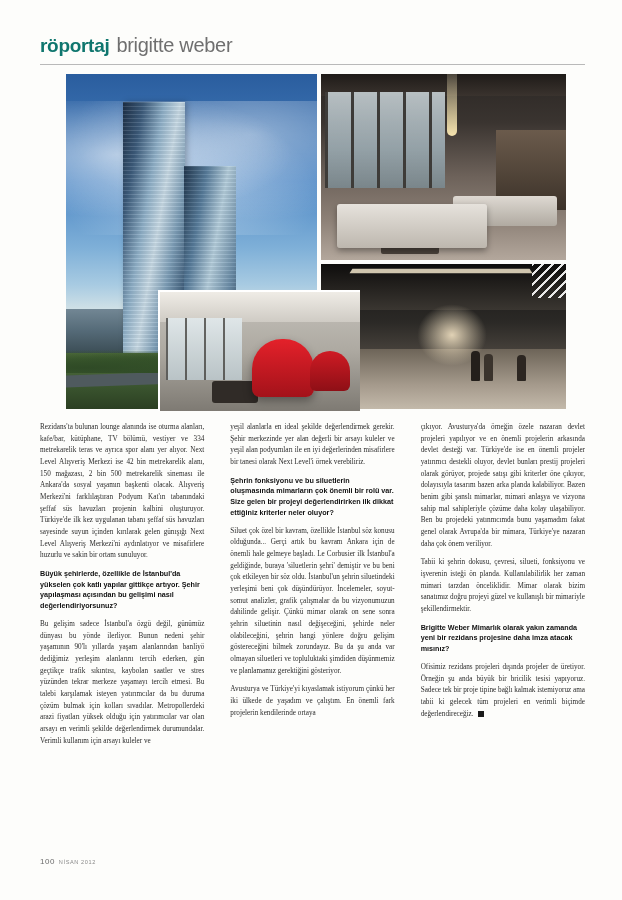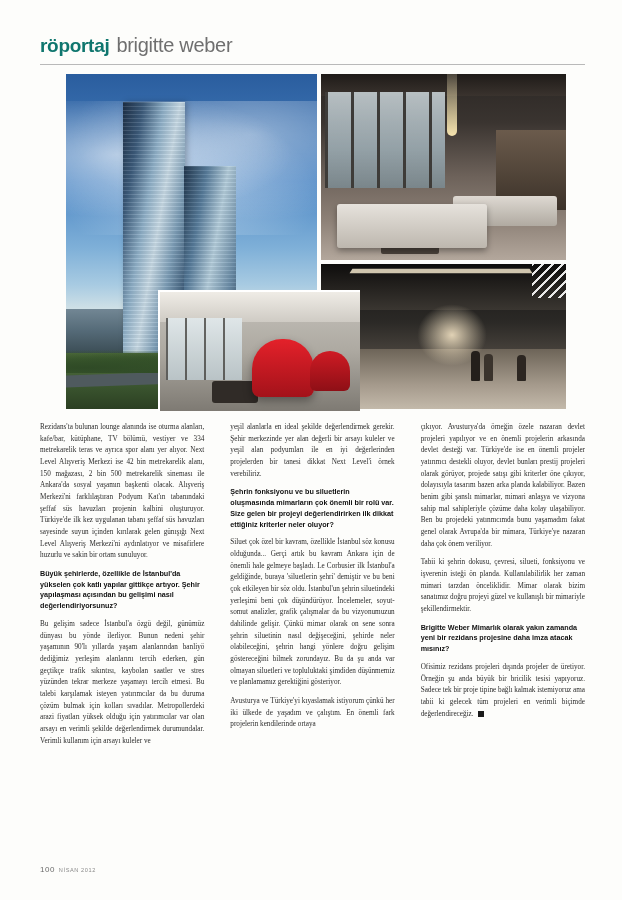--- a/index.html
+++ b/index.html
@@ -380,21 +380,21 @@
     height: 6px;
     background: #1a1a1a;
     margin-left: 4px;
     vertical-align: -1px;
   }
 
   
   .footer {
     position: absolute;
     left: 40px;
-    bottom: 26px;
+    bottom: 34px;
     display: flex;
     align-items: baseline;
     gap: 4px;
     font-family: "Liberation Sans", sans-serif;
   }
   .footer .pageno {
     font-size: 8px;
     color: #6b6b6b;
     letter-spacing: 0.5px;
   }
@@ -460,21 +460,21 @@
 
   <div class="columns">
 
     <div class="col">
       <p>Rezidans'ta bulunan lounge alanında ise oturma alanları, kafe/bar, kütüphane, TV bölümü, vestiyer ve 334 metrekarelik teras ve ayrıca spor alanı yer alıyor. Next Level Alışveriş Merkezi ise 42 bin metrekarelik alanı, 150 mağazası, 2 bin 500 metrekarelik sineması ile Ankara'da sosyal yaşamın başkenti olacak. Alışveriş Merkezi'ni farklılaştıran Podyum Kat'ın tabanındaki şeffaf süs havuzları projenin kalbini oluşturuyor. Türkiye'de ilk kez uygulanan tabanı şeffaf süs havuzları sayesinde suyun içinden kırılarak gelen günışığı Next Level Alışveriş Merkezi'ni aydınlatıyor ve misafirlere huzurlu ve sakin bir ortam sunuluyor.</p>
       <p class="q">Büyük şehirlerde, özellikle de İstanbul'da yükselen çok katlı yapılar gittikçe artıyor. Şehir yapılaşması açısından bu gelişimi nasıl değerlendiriyorsunuz?</p>
       <p>Bu gelişim sadece İstanbul'a özgü değil, günümüz dünyası bu yönde ilerliyor. Bunun nedeni şehir yaşamının 90'lı yıllarda yaşam alanlarından banliyö dediğimiz yerleşim alanlarını tercih ederken, gün geçtikçe trafik sıkıntısı, kaybolan saatler ve stres yüzünden tekrar merkeze yaşamayı tercih etmesi. Bu talebi karşılamak isteyen yatırımcılar da bu duruma çözüm bulmak için kolları sıvadılar. Metropollerdeki arazi fiyatları yüksek olduğu için yatırımcılar var olan arsayı en verimli şekilde değerlendirmek durumundalar. Verimli kullanım için arsayı kuleler ve</p>
     </div>
 
     <div class="col">
-      <p>yeşil alanlarla en ideal şekilde değerlendirmek gerekir. Şehir merkezinde yer alan değerli bir arsayı kuleler ve yeşil alan podyumları ile en iyi değerlerinden projelerden bir tanesi dikkat Next Level'i örnek verebiliriz.</p>
+      <p>yeşil alanlarla en ideal şekilde değerlendirmek gerekir. Şehir merkezinde yer alan değerli bir arsayı kuleler ve yeşil alan podyumları ile en iyi değerlerinden misafirlere bir tanesi olarak Next Level'i örnek verebiliriz.</p>
       <p class="q">Şehrin fonksiyonu ve bu siluetlerin oluşmasında mimarların çok önemli bir rolü var. Size gelen bir projeyi değerlendirirken ilk dikkat ettiğiniz kriterler neler oluyor?</p>
       <p>Siluet çok özel bir kavram, özellikle İstanbul söz konusu olduğunda... Gerçi artık bu kavram Ankara için de önemli hale gelmeye başladı. Le Corbusier ilk İstanbul'a geldiğinde, buraya 'siluetlerin şehri' demiştir ve bu beni çok etkileyen bir söz oldu. İstanbul'un şehrin siluetindeki yerleşimi beni çok düşündürüyor. İncelemeler, soyut-somut analizler, grafik çalışmalar da bu vizyonumuzun dahilinde gelişir. Çünkü mimar olarak on sene sonra şehrin siluetinin nasıl değişeceğini, şehirde neler olabileceğini, şehrin hangi yönlere doğru gelişim göstereceğini bilmek zorundayız. Bu da şu anda var olmayan siluetleri ve topluluktaki şimdiden düşünmemiz ve planlamamız gerektiğini gösteriyor.</p>
       <p>Avusturya ve Türkiye'yi kıyaslamak istiyorum çünkü her iki ülkede de yaşadım ve çalıştım. En önemli fark projelerin kendilerinde ortaya</p>
     </div>
 
     <div class="col">
       <p>çıkıyor. Avusturya'da örneğin özele nazaran devlet projeleri yapılıyor ve en önemli projelerin arkasında devlet desteği var. Türkiye'de ise en önemli projeler yatırımcı destekli oluyor, devlet bunları prestij projeleri olarak görüyor, projede satışı gibi kriterler öne çıkıyor, dolayısıyla tasarım bazen arka planda kalabiliyor. Bazen benim gibi şanslı mimarlar, mimari anlaşya ve vizyona sahip mal sahipleriyle çözüme daha kolay ulaşabiliyor. Ben bu projedeki yatınmcımda bunu yaşamadım fakat genel olarak Avrupa'da bir mimara, Türkiye'ye nazaran daha çok önem veriliyor.</p>
       <p>Tabii ki şehrin dokusu, çevresi, silueti, fonksiyonu ve işverenin isteği ön planda. Kullanılabilirlik her zaman mimari tarzdan önceliklidir. Mimar olarak bizim sanatımız doğru projeyi güzel ve kullanışlı bir mimariyle şekillendirmektir.</p>
       <p class="q">Brigitte Weber Mimarlık olarak yakın zamanda yeni bir rezidans projesine daha imza atacak mısınız?</p>
       <p><span>Ofisimiz rezidans projeleri dışında projeler de üretiyor. Örneğin şu anda büyük bir bricilik tesisi yapıyoruz. Sadece tek bir proje tipine bağlı kalmak istemiyoruz ama tabii ki gelecek tüm projeleri en verimli biçimde değerlendireceğiz.</span><span class="endmark"></span></p>

